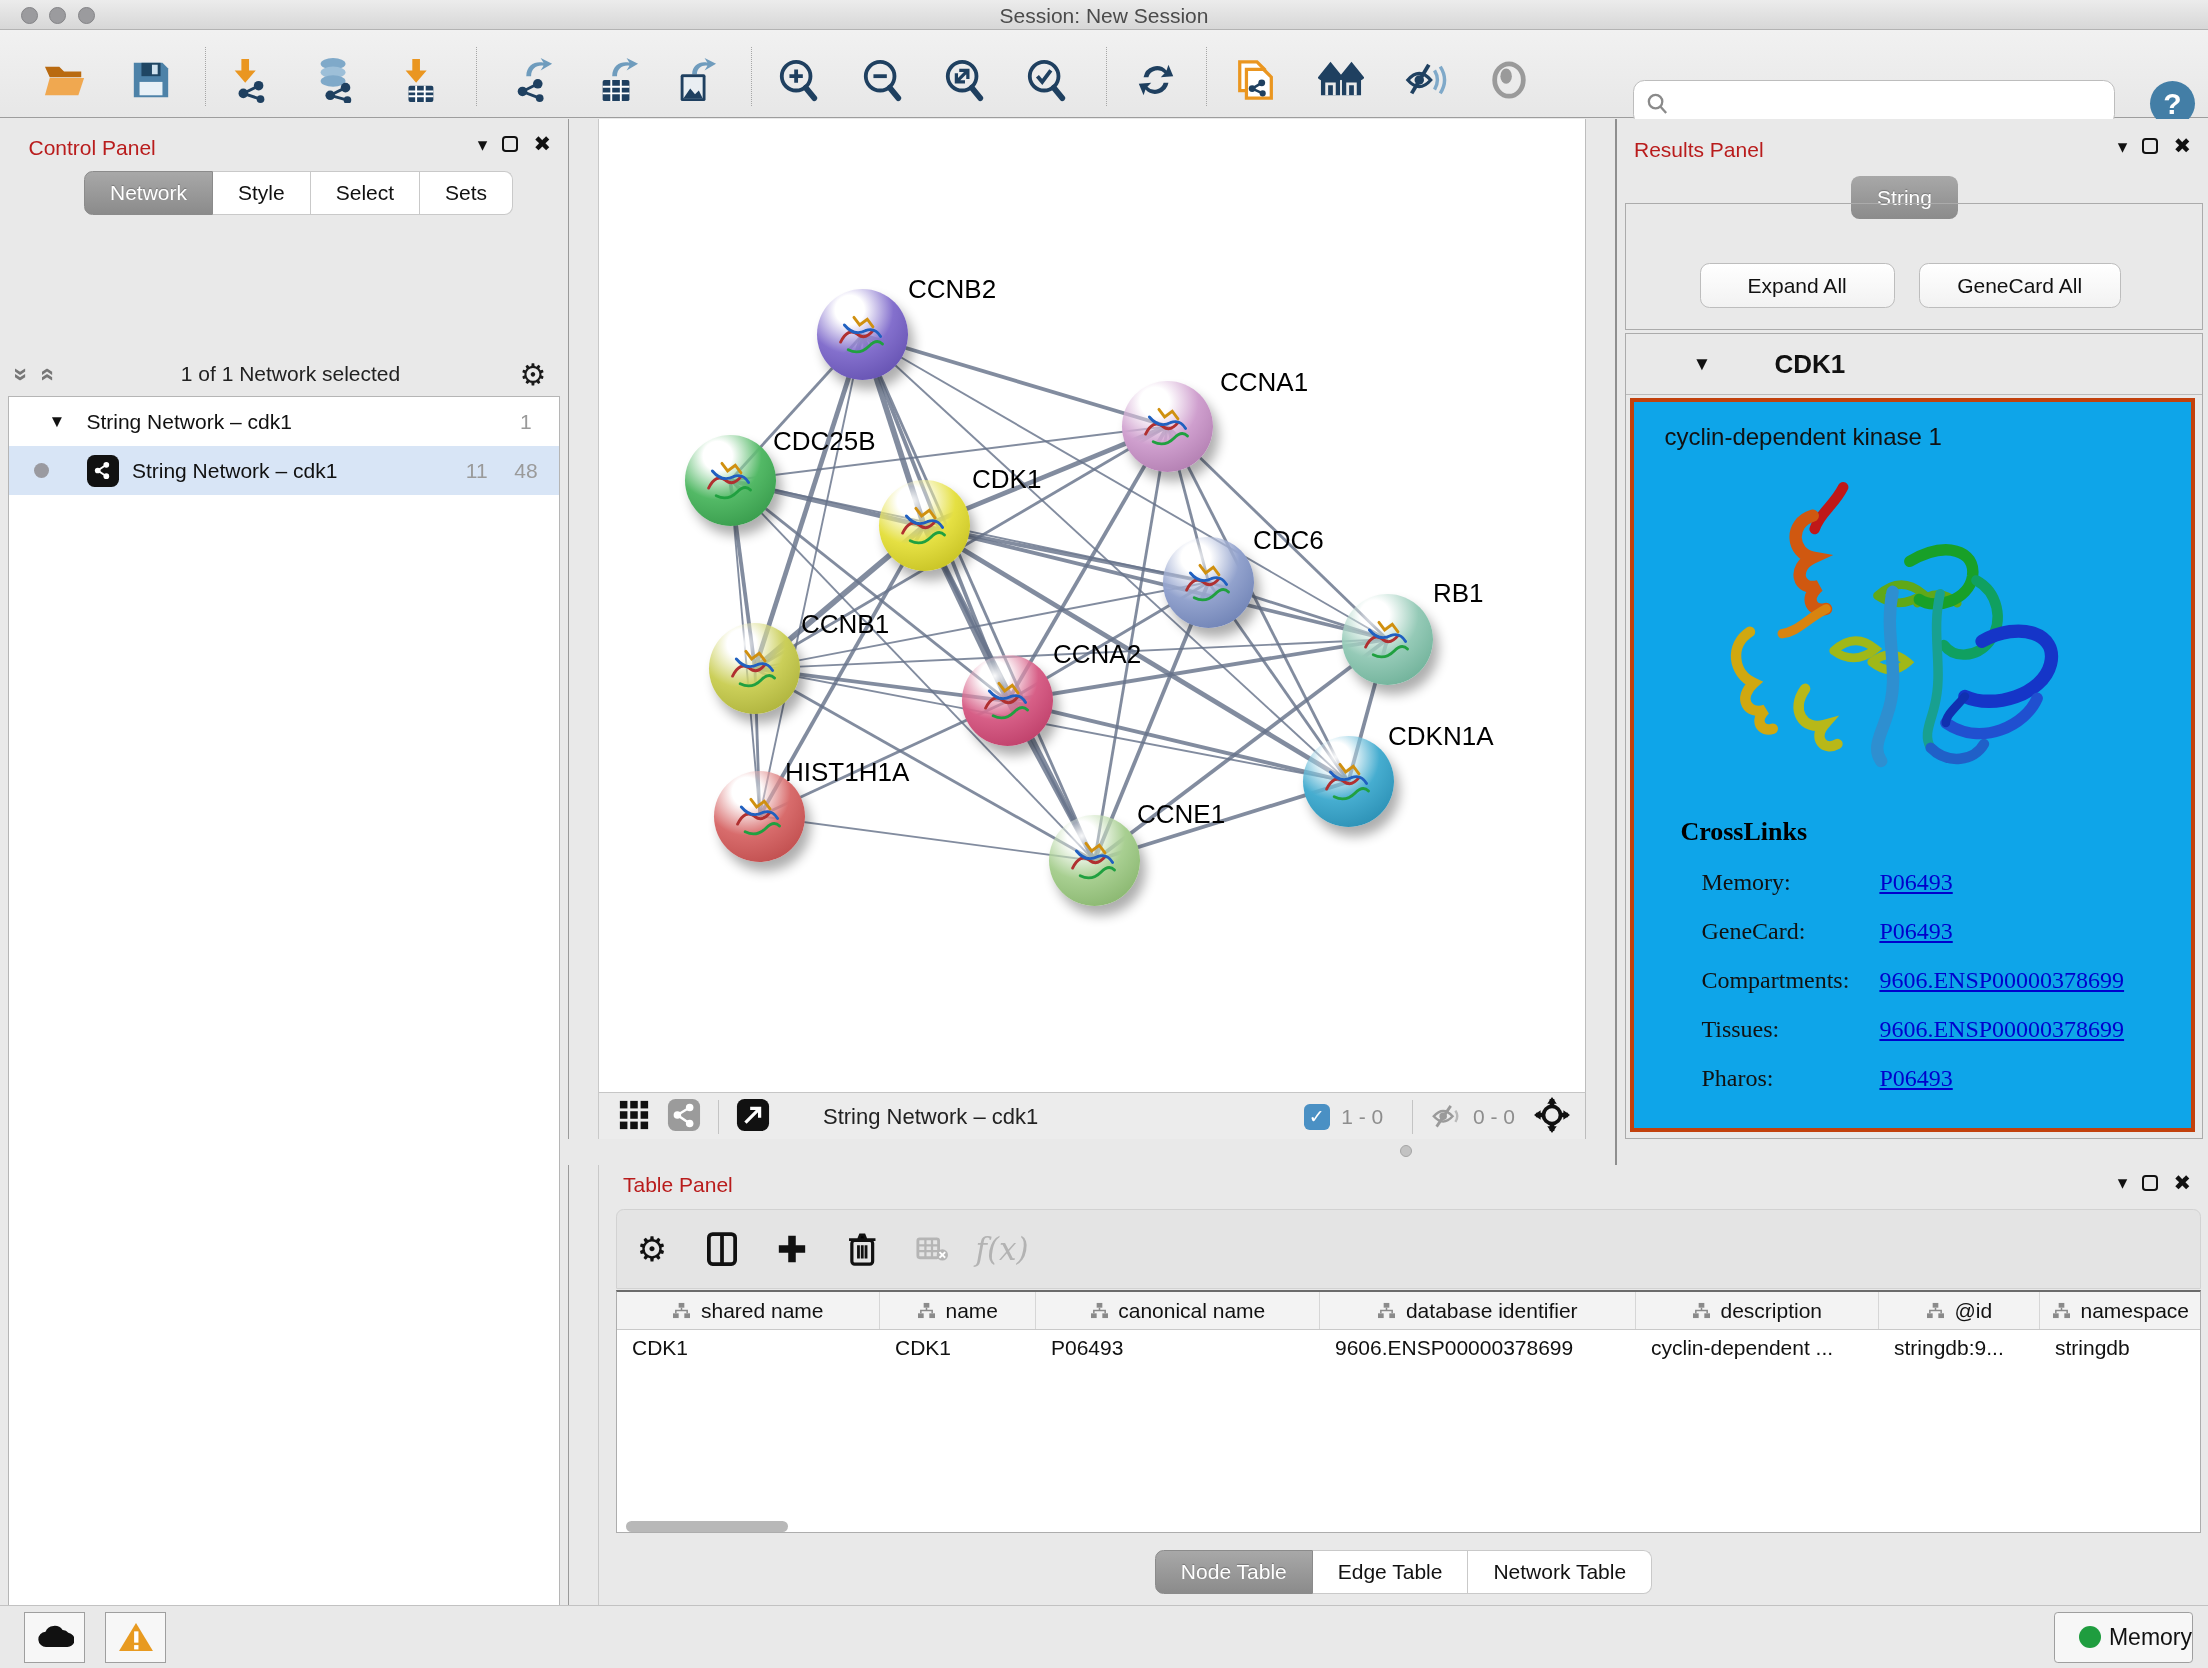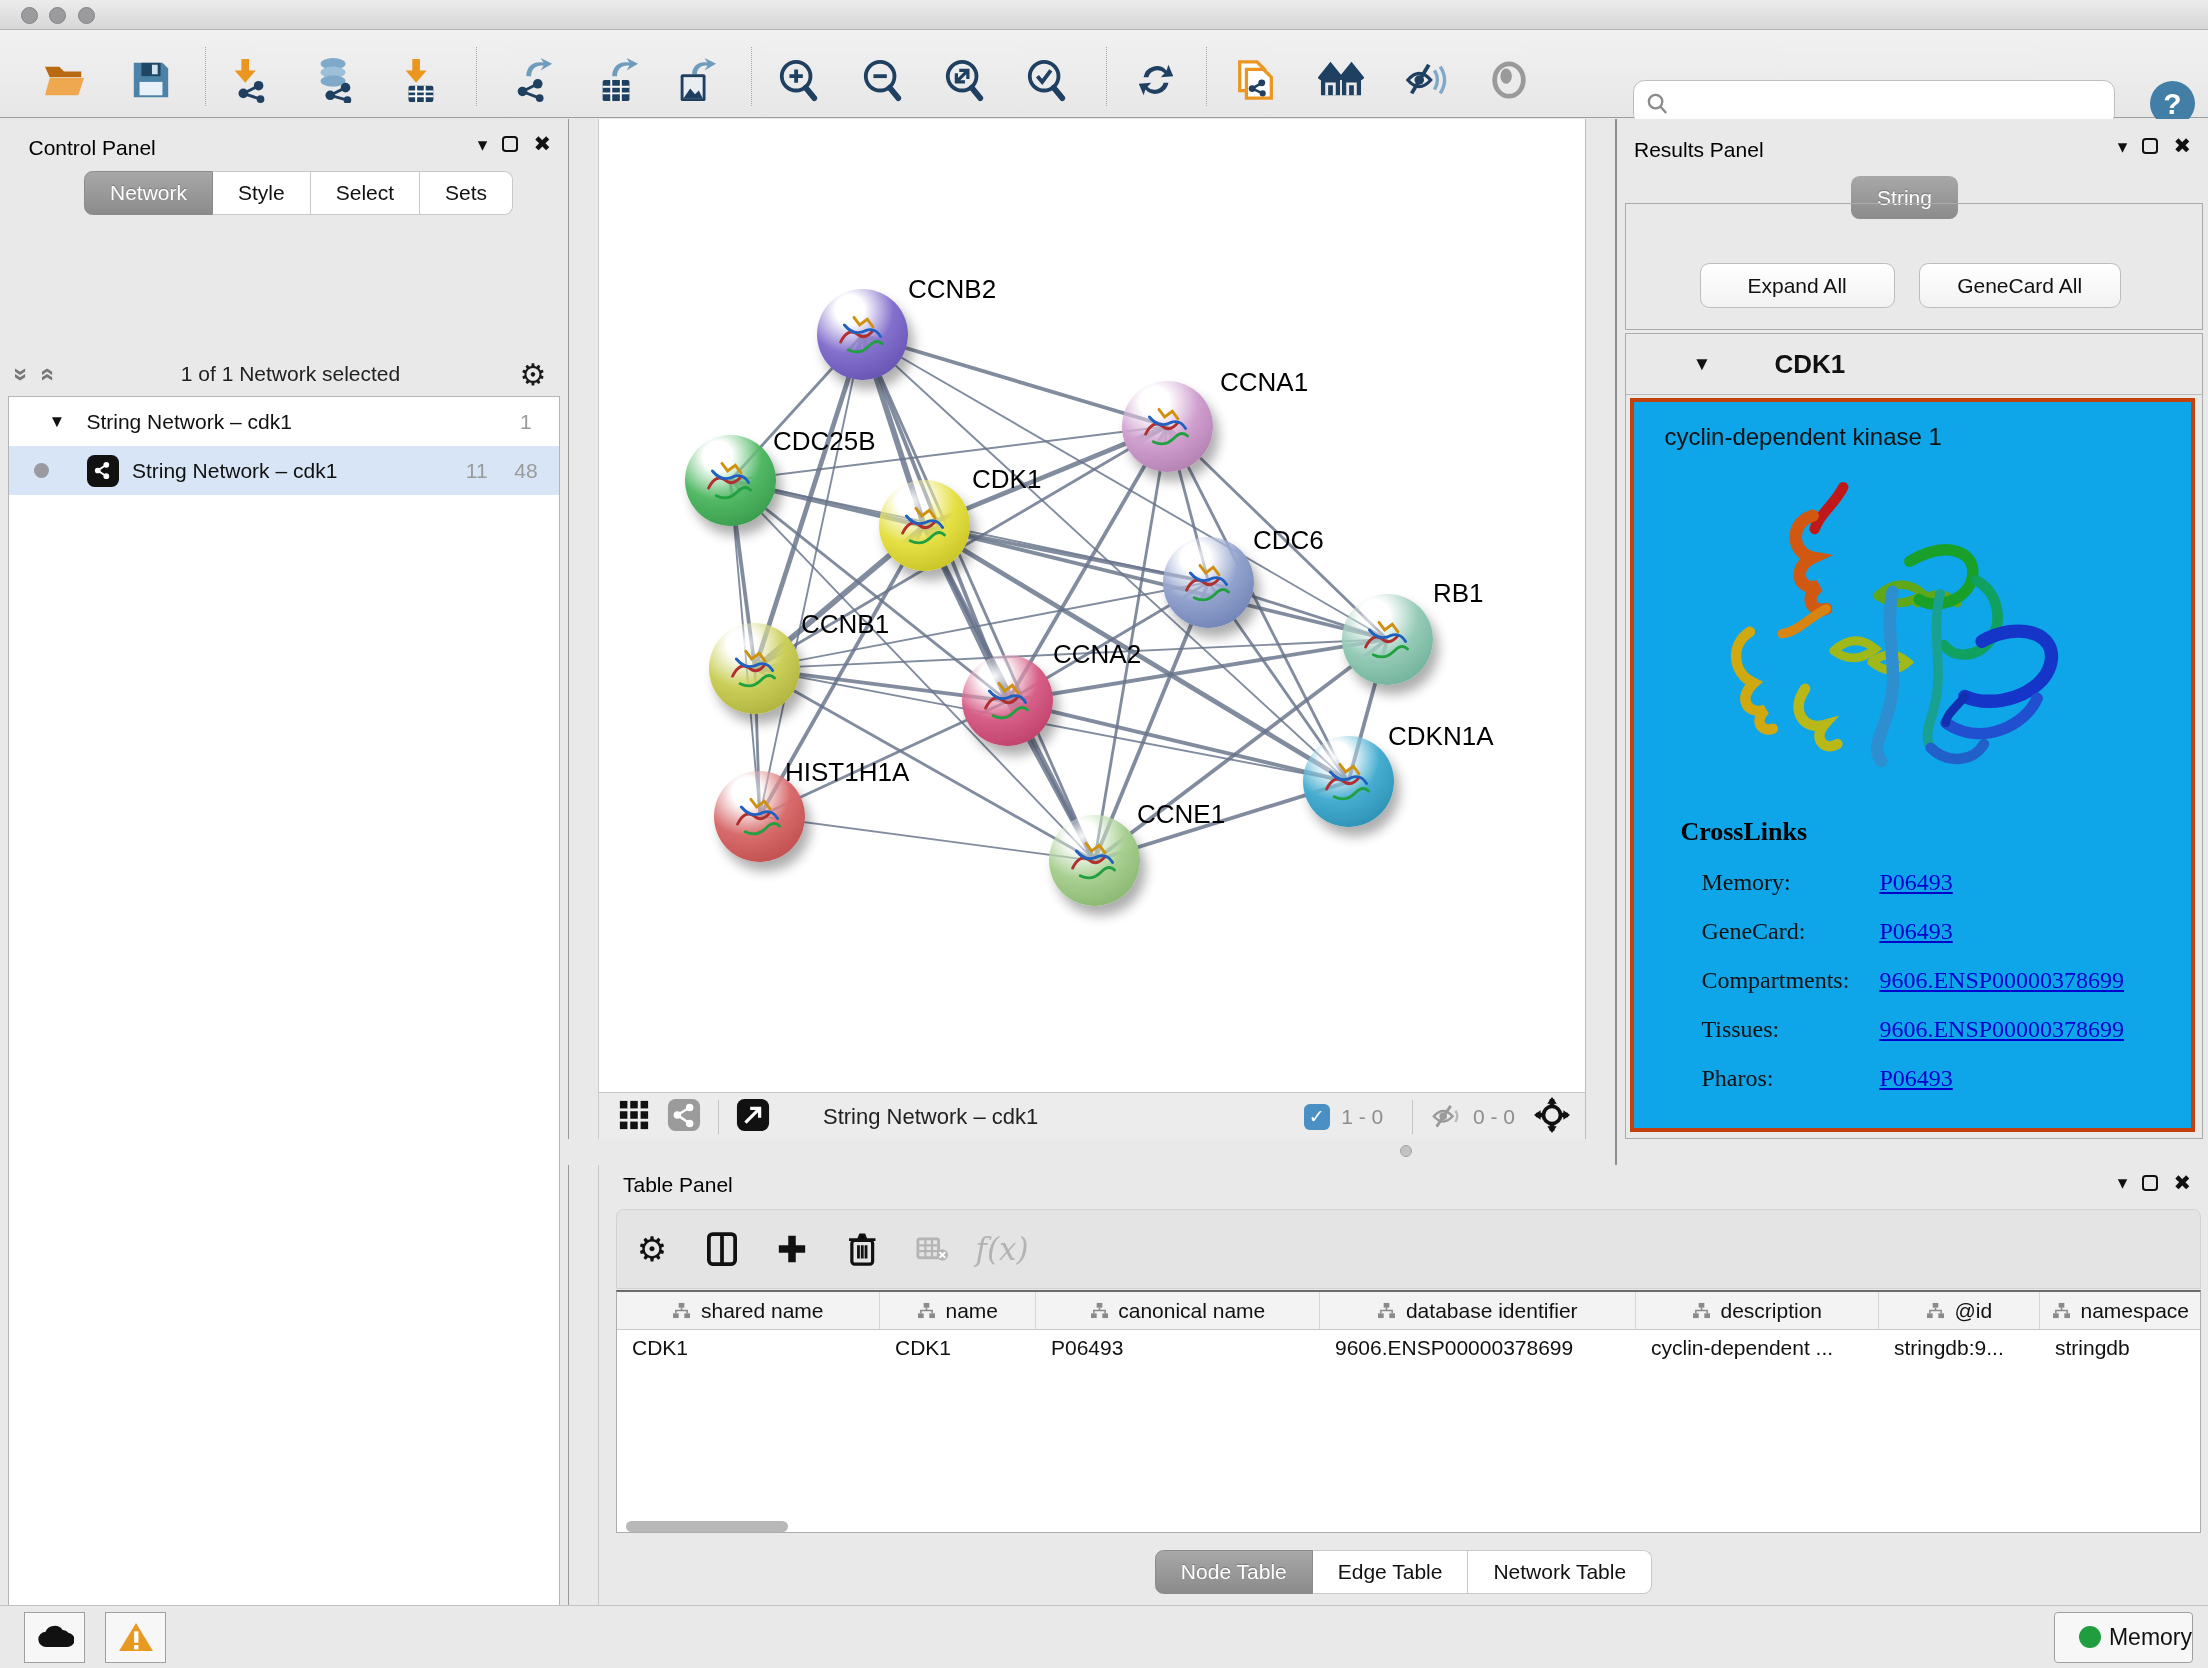--- a/index.html
+++ b/index.html
@@ -13,21 +13,21 @@
   #win-title { position:absolute; top:3.8px; left:0; width:100%; text-align:center; font-size:21px; color:#4b4b4b; }
 
   
   #toolbar { left:0; top:30px; width:2208px; height:88px; background:linear-gradient(#f1f1f1,#e7e7e7); border-bottom:1.9px solid #9d9d9d; }
   .tbtn { position:absolute; top:23px; width:53px; height:53px; display:flex; align-items:center; justify-content:center; cursor:default; }
   .tsep { position:absolute; top:17px; width:0; height:59px; border-left:1.9px dotted #a6a6a6; }
   #search-wrap { position:absolute; left:1633px; top:50px; width:482px; height:46px; background:#fff; border:1.9px solid #bdbdbd; border-radius:11.4px; display:flex; align-items:center; padding-left:11.4px; }
   #help-btn { position:absolute; left:2150px; top:51px; width:45px; height:45px; border-radius:50%; background:#437ea6; color:#fff; font-size:30px; font-weight:bold; display:flex; align-items:center; justify-content:center; }
 
   
-  .ptitle { font-size:21px; color:#000000; }
+  .ptitle { font-size:21px; color:#b91c1c; }
   .pctl { position:absolute; display:flex; align-items:center; gap:15px; }
   .tri-down { font-size:19px; color:#111; }
   .boxicon { width:16px; height:16px; border:2.4px solid #111; border-radius:3.8px; }
   .xicon { font-size:21px; color:#111; font-weight:bold; }
 
   
   #control-panel { left:0; top:119px; width:568px; height:1487px; background:#e9e9e9; }
   #cp-title { position:absolute; left:28.5px; top:17px; }
   .tabrow { position:absolute; display:flex;margin-left:12px; }
   .tab { height:44px; padding:0 25px; display:flex; align-items:center; justify-content:center; font-size:21px; background:#fff; border:1px solid #c9c9c9; border-left:none; color:#111; }
@@ -112,20 +112,21 @@
 
   a { cursor:pointer; }
 </style>
 </head>
 <body>
 
 <div id="titlebar" class="abs">
   <span class="tlight" style="left:21px"></span>
   <span class="tlight" style="left:49px"></span>
   <span class="tlight" style="left:78px"></span>
+  <div id="win-title">Session: New Session</div>
 </div>
 
 <div id="toolbar" class="abs">
   <div class="tbtn" style="left:38px">
     <svg width="46" height="42" viewBox="0 0 48 44">
       <path d="M3 8 h15 l5 5 h18 v6 H8 z" fill="#b96a10"></path>
       <path d="M8 20 h36 l-6 18 H3 z" fill="#f0a850"></path>
     </svg>
   </div>
   <div class="tbtn" style="left:124px">

